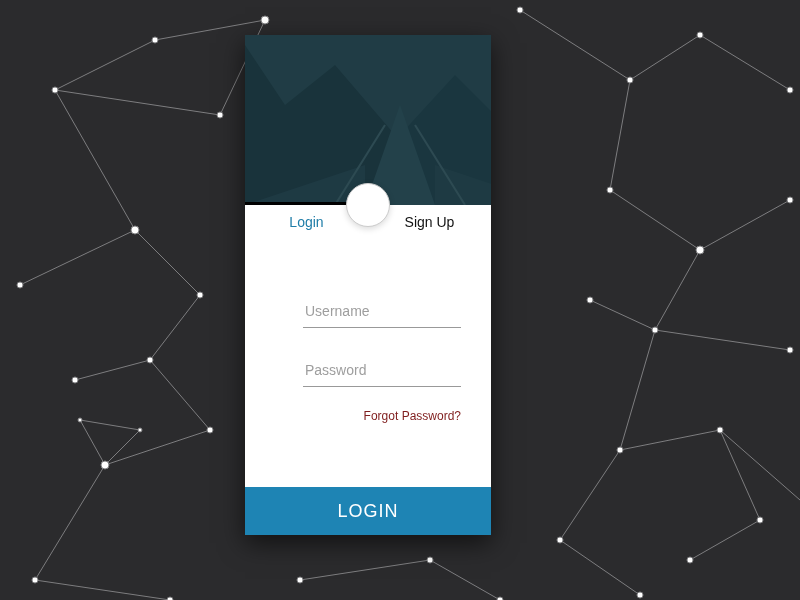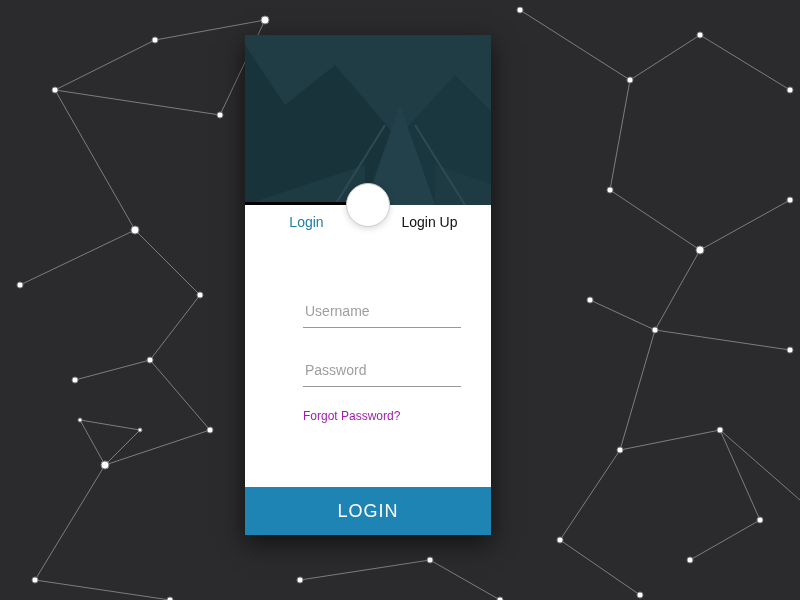--- a/index.html
+++ b/index.html
@@ -88,23 +88,23 @@
     font-size: 14px;
     padding: 8px 2px;
     margin-top: 26px;
     outline: none;
     color: #333;
     background: transparent;
   }
   .field::placeholder { color: #9e9e9e; }
   .forgot {
     margin-top: 22px;
-    text-align: left;
+    text-align: right;
     font-size: 12px;
-    color: #a21caf;
+    color: #7f1d1d;
     cursor: pointer;
   }
   .spacer { flex: 1; }
   .login-btn {
     background: #1e84b4;
     color: #fff;
     font-size: 18px;
     letter-spacing: 1px;
     text-align: center;
     height: 48px;
@@ -204,21 +204,21 @@
       <line x1="220" y1="170" x2="170" y2="90" stroke="#4c6d74" stroke-width="2"></line>
     </svg>
     <div class="hero-overlay"></div>
   </div>
 
   <div class="tabs-wrap">
     <div class="tab-underline"></div>
     <div class="avatar-circle"></div>
     <div class="tabs">
       <div class="tab active">Login</div>
-      <div class="tab inactive">Login Up</div>
+      <div class="tab inactive">Sign Up</div>
     </div>
   </div>
 
   <div class="form">
     <input class="field" type="text" placeholder="Username" style="">
     <input class="field" type="password" placeholder="Password" style="">
     <div class="forgot">Forgot Password?</div>
     <div class="spacer"></div>
   </div>
 

